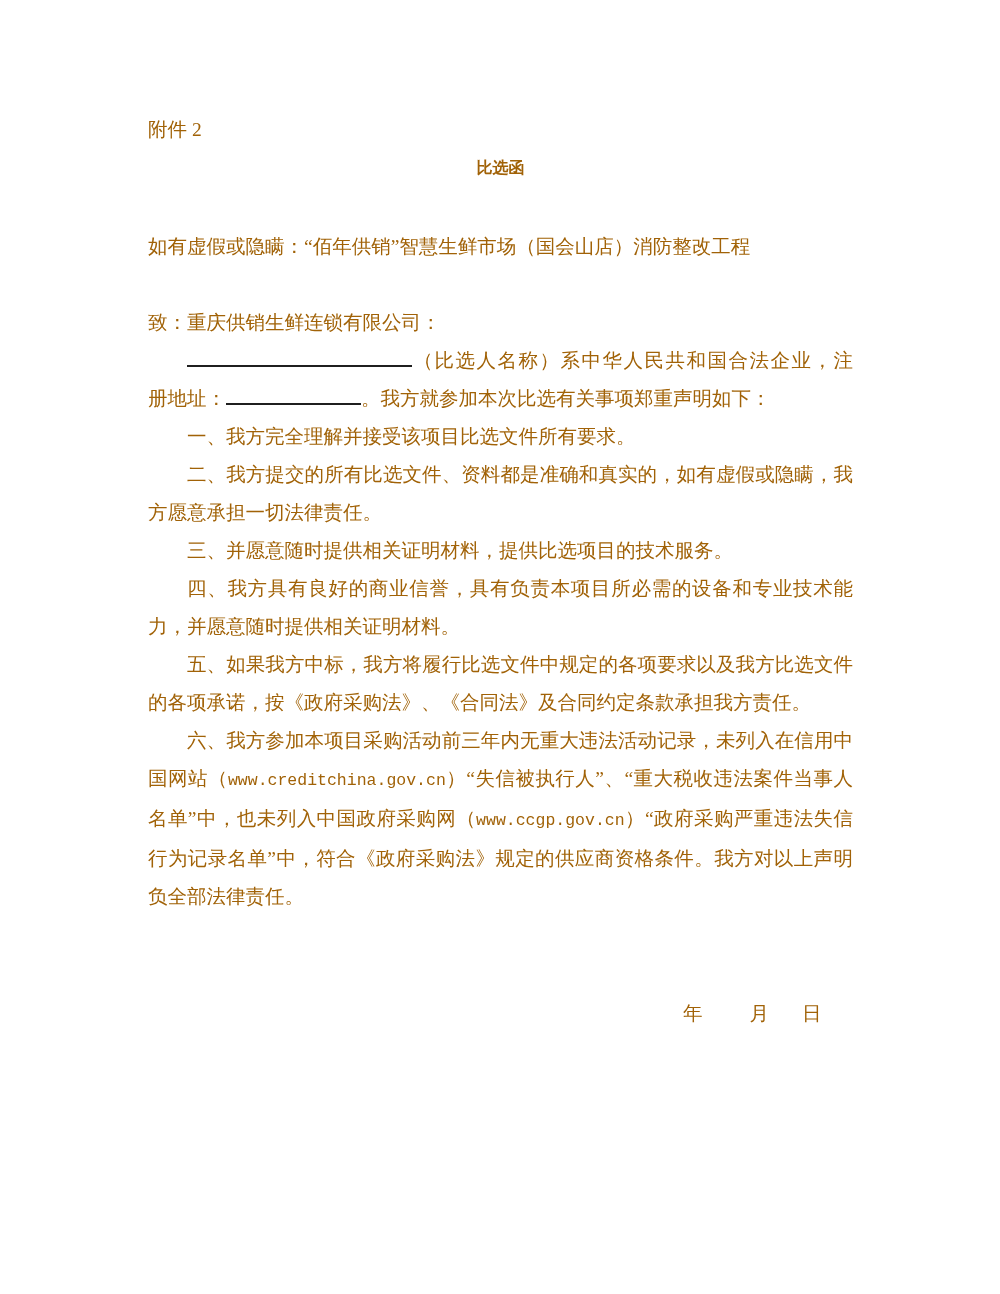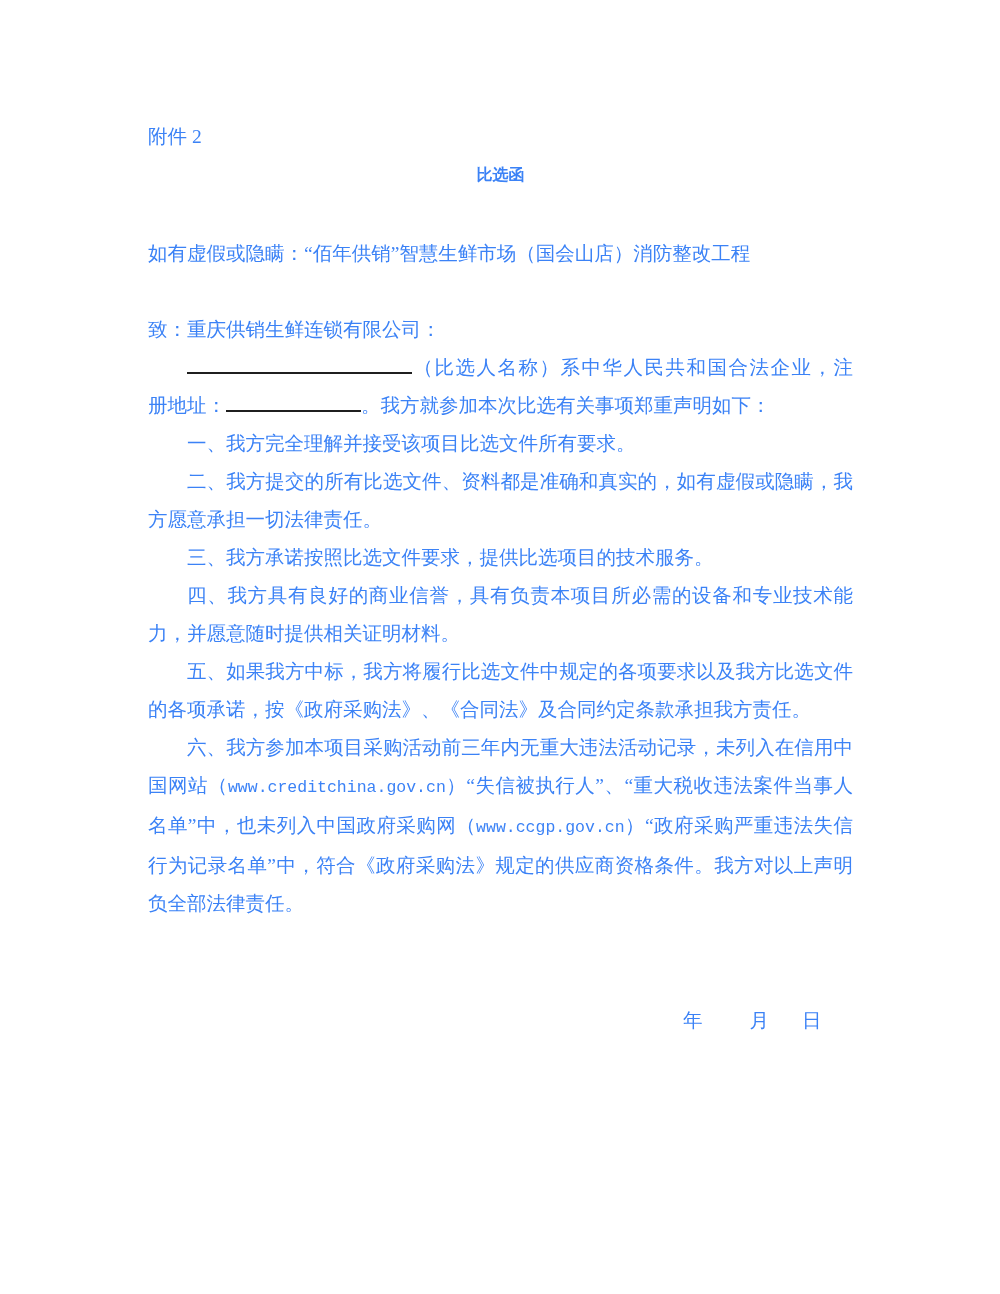--- a/index.html
+++ b/index.html
@@ -1,22 +1,22 @@
 <!DOCTYPE html>
 <html><head>
 <meta charset="utf-8">
 <style>
   html, body { margin: 0; padding: 0; background: #ffffff; }
   .page {
     position: relative;
     width: 1000px;
     height: 1180px;
-    margin: 7px auto;
+    margin: 0 auto;
     background: #ffffff;
-    color: #3b82f6;
+    color: #a16207;
     font-family: "Liberation Serif", serif;
     font-size: 19.5px;
     line-height: 38px;
     overflow: hidden;
   }
   .content {
     padding: 111px 147px 0 148px;
     text-align: justify;
   }
   .attachment-label { text-align: left; }
@@ -70,21 +70,21 @@
     <div class="project-line"><span>如有虚假或隐瞒：</span><span>“佰年供销”智慧生鲜市场（国会山店）消防整改工程</span></div>
 
     <div class="addressee-line">致：重庆供销生鲜连锁有限公司：</div>
 
     <div class="intro-line1"><span class="blank blank-name"></span><span>（比选人名称）系中华人民共和国合法企业，注</span></div>
 
     <div class="intro-line2"><span>册地址：</span><span class="blank blank-addr"></span><span>。我方就参加本次比选有关事项郑重声明如下：</span></div>
 
     <p class="clause">一、我方完全理解并接受该项目比选文件所有要求。</p>
     <p class="clause">二、我方提交的所有比选文件、资料都是准确和真实的，如有虚假或隐瞒，我方愿意承担一切法律责任。</p>
-    <p class="clause">三、我方承诺按照比选文件要求，提供比选项目的技术服务。</p>
+    <p class="clause">三、并愿意随时提供相关证明材料，提供比选项目的技术服务。</p>
     <p class="clause">四、我方具有良好的商业信誉，具有负责本项目所必需的设备和专业技术能力，并愿意随时提供相关证明材料。</p>
     <p class="clause">五、如果我方中标，我方将履行比选文件中规定的各项要求以及我方比选文件的各项承诺，按《政府采购法》、《合同法》及合同约定条款承担我方责任。</p>
 
     <p class="clause"><span>六、我方参加本项目采购活动前三年内无重大违法活动记录，未列入在信用中国网站（</span><span class="mono">www.creditchina.gov.cn</span><span>）“失信被执行人”、“重大税收违法案件当事人名单”中，也未列入中国政府采购网（</span><span class="mono">www.ccgp.gov.cn</span><span>）“政府采购严重违法失信行为记录名单”中，符合《政府采购法》规定的供应商资格条件。我方对以上声明负全部法律责任。</span></p>
 
     <div class="signature-block">
       <div class="sig-date"><span>年</span><span class="gap-month">月</span><span class="gap-day">日</span></div>
     </div>
 
   </div>

